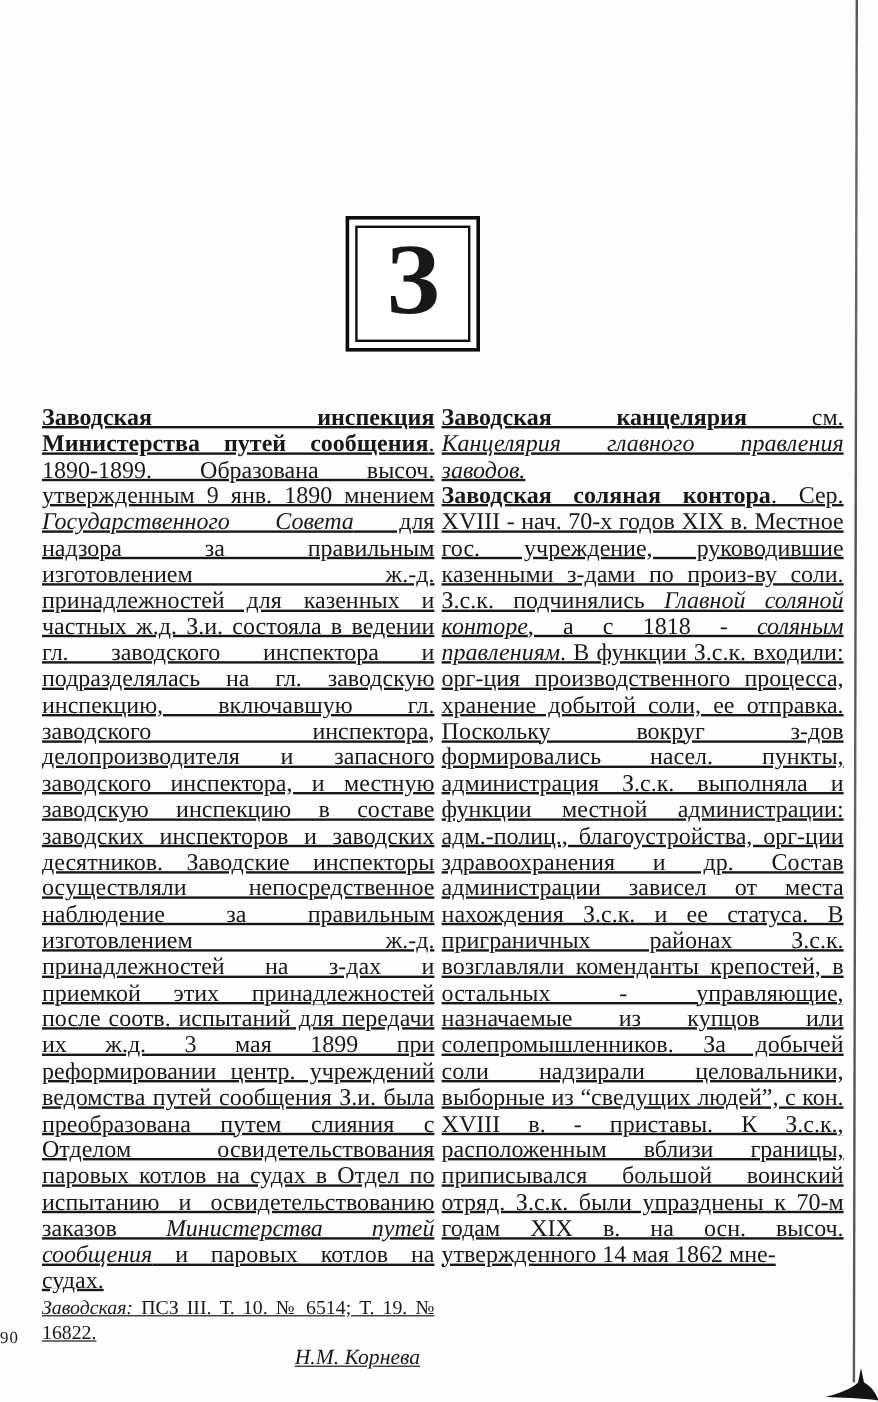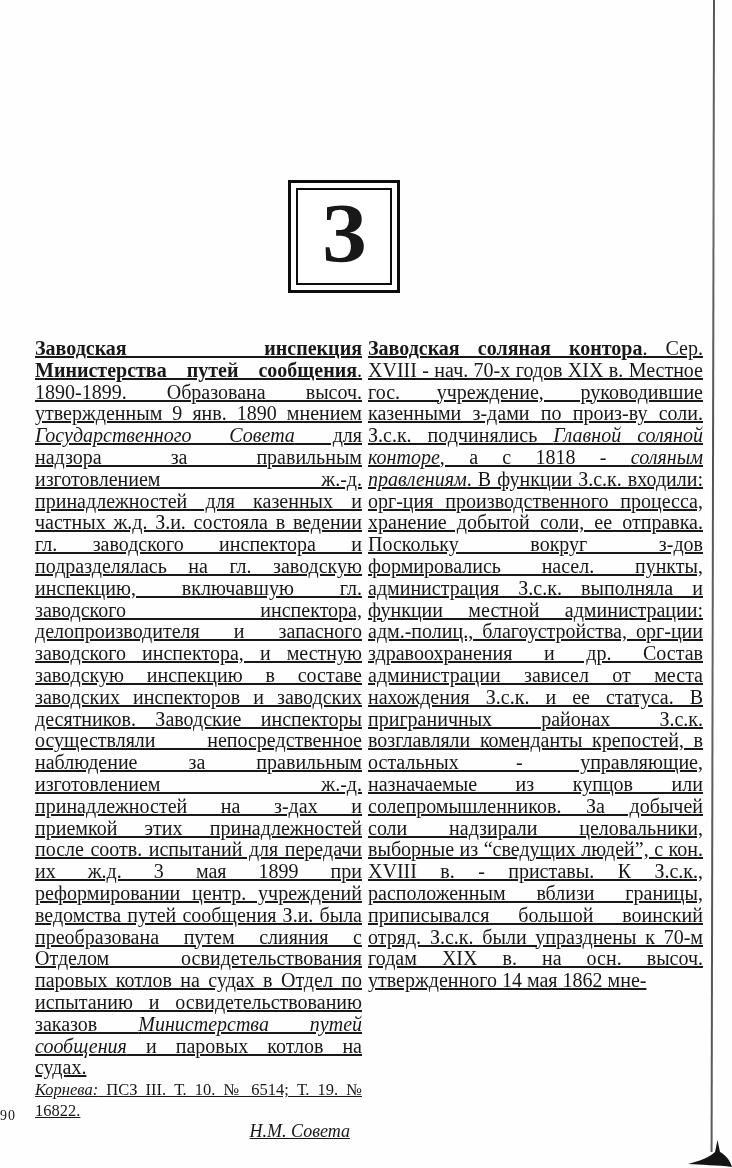--- a/index.html
+++ b/index.html
@@ -53,25 +53,26 @@
 <div class="page">
 
   <div class="letter-box">
     <div class="letter-box-inner">
       <span class="letter">З</span>
     </div>
   </div>
 
   <div class="col col-left">
     <p class="entry"><span style="font-weight: bold;">Заводская инспекция Министерства путей сообщения</span><span>. 1890-1899. Образована высоч. утвержденным 9 янв. 1890 мнением </span><span style="font-style: italic;">Государственного Совета</span><span> для надзора за правильным изготовлением ж.-д. принадлежностей для казенных и частных ж.д. З.и. состояла в ведении гл. заводского инспектора и подразделялась на гл. заводскую инспекцию, включавшую гл. заводского инспектора, делопроизводителя и запасного заводского инспектора, и местную заводскую инспекцию в составе заводских инспекторов и заводских десятников. Заводские инспекторы осуществляли непосредственное наблюдение за правильным изготовлением ж.-д. принадлежностей на з-дах и приемкой этих принадлежностей после соотв. испытаний для передачи их ж.д. 3 мая 1899 при реформировании центр. учреждений ведомства путей сообщения З.и. была преобразована путем слияния с Отделом освидетельствования паровых котлов на судах в Отдел по испытанию и освидетельствованию заказов </span><span style="font-style: italic;">Министерства путей сообщения</span><span> и паровых котлов на судах.</span></p>
-    <p class="source"><span style="font-style: italic;">Корнева:</span><span> ПСЗ III. Т. 10. № 6514; Т. 19. № 16822.</span></p>
-    <p class="author">Н.М. Совета</p>
+    <p class="source"><span style="font-style: italic;">Заводская:</span><span> ПСЗ III. Т. 10. № 6514; Т. 19. № 16822.</span></p>
+    <p class="author">Н.М. Корнева</p>
   </div>
 
   <div class="col col-right">
+    <p class="entry"><span style="font-weight: bold;">Заводская канцелярия</span><span> см. </span><span style="font-style: italic;">Канцелярия главного правления заводов.</span></p>
     <p class="entry"><span style="font-weight: bold;">Заводская соляная контора</span><span>. Сер. XVIII - нач. 70-х годов XIX в. Местное гос. учреждение, руководившие казенными з-дами по произ-ву соли. З.с.к. подчинялись </span><span style="font-style: italic;">Главной соляной конторе</span><span>, а с 1818 - </span><span style="font-style: italic;">соляным правлениям</span><span>. В функции З.с.к. входили: орг-ция производственного процесса, хранение добытой соли, ее отправка. Поскольку вокруг з-дов формировались насел. пункты, администрация З.с.к. выполняла и функции местной администрации: адм.-полиц., благоустройства, орг-ции здравоохранения и др. Состав администрации зависел от места нахождения З.с.к. и ее статуса. В приграничных районах З.с.к. возглавляли коменданты крепостей, в остальных - управляющие, назначаемые из купцов или солепромышленников. За добычей соли надзирали целовальники, выборные из “сведущих людей”, с кон. XVIII в. - приставы. К З.с.к., расположенным вблизи границы, приписывался большой воинский отряд. З.с.к. были упразднены к 70-м годам XIX в. на осн. высоч. утвержденного 14 мая 1862 мне-</span></p>
   </div>
 
   <div class="page-number">90</div>
 
   <div class="scan-edge-line"></div>
 
   <svg class="scan-smudge" viewBox="0 0 44 28" xmlns="http://www.w3.org/2000/svg">
     <path d="M0,24 C12,21 22,17 27,12 L29.5,0 L32,12 C37,14.5 42,20 44,27 C30,25 12,25 0,24 Z" fill="#141414"></path>
   </svg>

